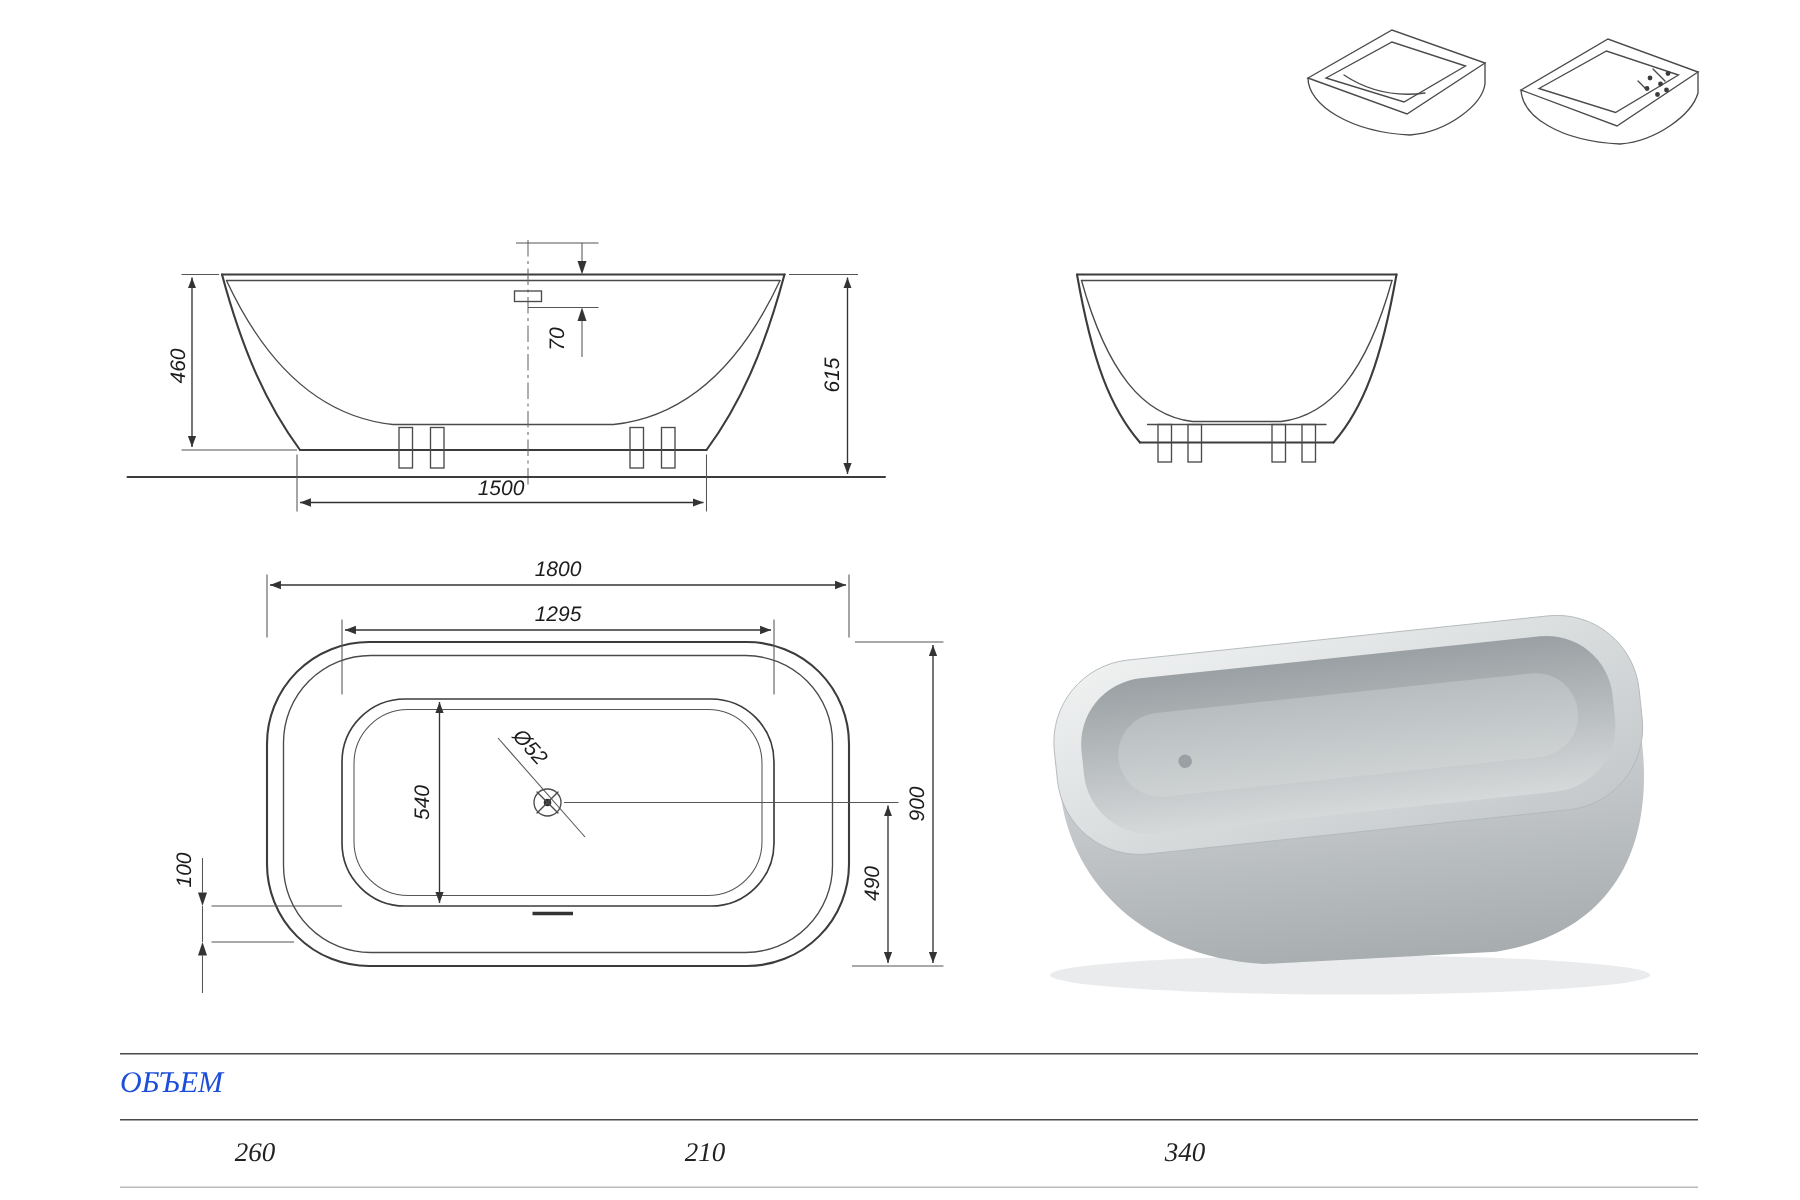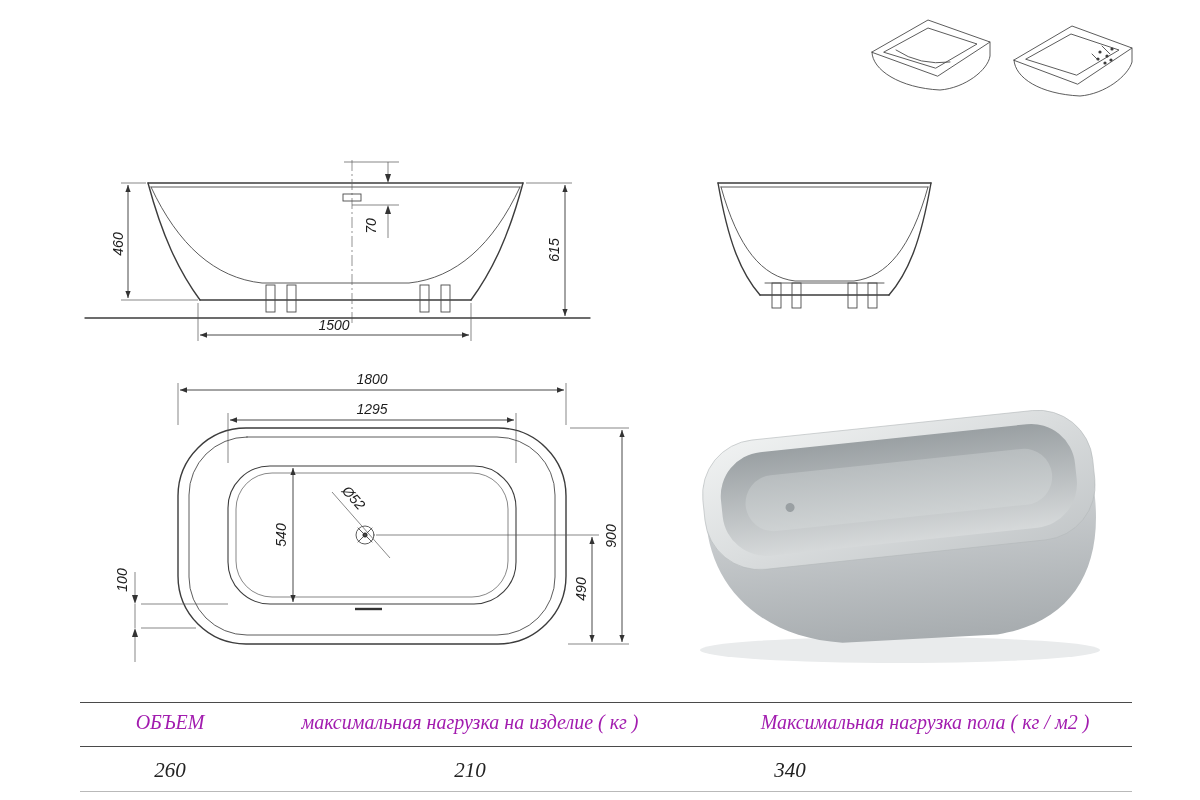--- a/index.html
+++ b/index.html
@@ -9,23 +9,23 @@
   .dim{font-style:italic;font-size:14px;fill:#1c1c1c;}
   .outline{stroke:#3c3c3c;fill:none;stroke-width:1.4;stroke-linecap:round;stroke-linejoin:round;}
   .thin{stroke:#4a4a4a;fill:none;stroke-width:0.9;stroke-linecap:round;}
   .ext{stroke:#555;fill:none;stroke-width:0.7;}
   .dimline{stroke:#333;fill:none;stroke-width:0.9;}
   .centerline{stroke:#666;fill:none;stroke-width:0.7;stroke-dasharray:11 3 2 3;}
   .arrowfill{fill:#333;stroke:none;}
   .spec-table{position:absolute;left:0;top:0;width:1200px;height:800px;pointer-events:none;}
   .tline{position:absolute;left:80px;width:1052px;height:1px;background:#4a4a4a;}
   .thead{position:absolute;font-family:"Liberation Serif",serif;font-style:italic;
-         font-size:20px;color:#a21caf;text-align:center;}
+         font-size:20px;color:#1d4ed8;}
   .tval{position:absolute;font-family:"Liberation Serif",serif;font-style:italic;
-        font-size:21px;color:#222;text-align:center;}
+        font-size:18px;color:#222;text-align:center;}
 </style>
 </head>
 <body>
 
 <div class="page">
 
   <svg width="1200" height="800" viewBox="0 0 1200 800" style="position:absolute;left:0;top:0;">
     <defs>
       <marker id="arr" viewBox="0 0 10 10" refX="9" refY="5" markerWidth="9" markerHeight="9" orient="auto-start-reverse">
         <path d="M0,1.6 L9,5 L0,8.4 Z" fill="#333"></path>
@@ -170,21 +170,19 @@
       </g>
     </g>
   </svg>
 
   <div class="spec-table">
     <div class="tline" style="top:702px"></div>
     <div class="tline" style="top:746px"></div>
     <div class="tline" style="top:791px;background:#b9b9b9"></div>
 
     <div class="thead" style="left:80px;top:711px;width:180px">ОБЪЕМ</div>
-    <div class="thead" style="left:250px;top:711px;width:440px">максимальная нагрузка на изделие ( кг )</div>
-    <div class="thead" style="left:700px;top:711px;width:450px">Максимальная нагрузка пола ( кг / м2 )</div>
 
     <div class="tval" style="left:80px;top:758px;width:180px">260</div>
     <div class="tval" style="left:260px;top:758px;width:420px">210</div>
     <div class="tval" style="left:700px;top:758px;width:180px">340</div>
   </div>
 
 </div>
 
 </body></html>

